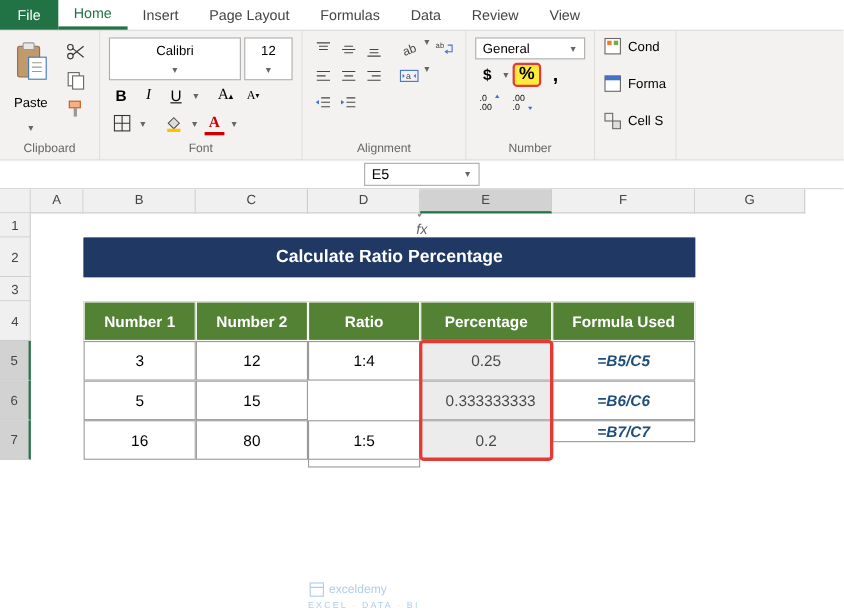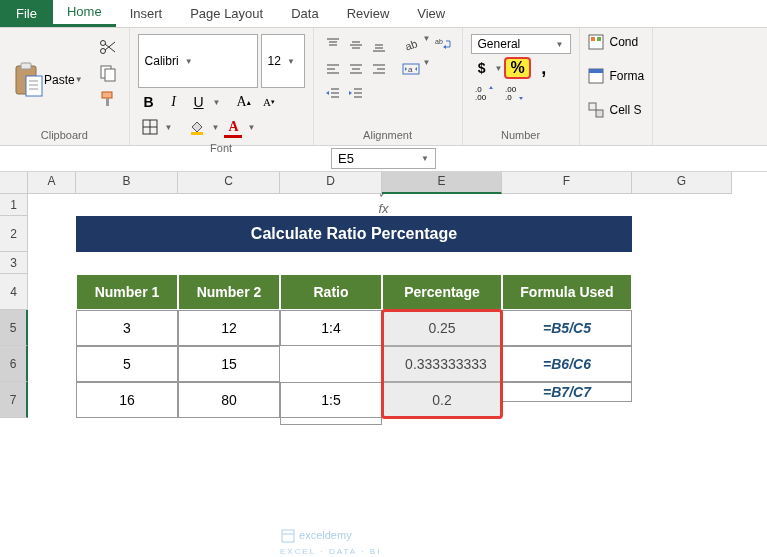--- a/index.html
+++ b/index.html
@@ -12,29 +12,29 @@
 .tab.active { border-bottom: 3px solid #217346; color: #217346; font-weight: 400; }
 
 
 .ribbon { display: flex; height: 118px; border-bottom: 1px solid #d4d4d4; background: #f3f2f1; }
 .ribbon-group { border-right: 1px solid #e1dfdd; padding: 4px 6px 2px; display: flex; flex-direction: column; justify-content: space-between; }
 .group-label { text-align: center; font-size: 11px; color: #666; padding: 2px 0; }
 .group-content { flex: 1; display: flex; }
 
 
 .clipboard-group .group-content { gap: 4px; }
-.paste-btn { display: flex; flex-direction: row; align-items: center; justify-content: center; gap: 0px; padding: 2px 6px; }
+.paste-btn { display: flex; flex-direction: column; align-items: center; justify-content: center; gap: 12px; padding: 2px 6px; }
 .paste-icon { width: 32px; height: 36px; }
 .clip-mini { display: flex; flex-direction: column; gap: 4px; padding: 4px 2px; }
 .mini-icon { width: 18px; height: 18px; }
 
 
 .font-group .group-content { flex-direction: column; gap: 3px; padding: 2px; }
 .font-row { display: flex; gap: 3px; align-items: center; }
-.font-select { border: 1px solid #ababab; background: #fff; padding: 19px 6px; font-size: 12px; display: flex; align-items: center; justify-content: flex-start; gap: 6px; }
+.font-select { border: 1px solid #ababab; background: #fff; padding: 4px 6px; font-size: 12px; display: flex; align-items: center; justify-content: flex-start; gap: 6px; flex-direction: column; }
 .font-select.name { width: 120px; }
 .font-select.size { width: 44px; }
 .btn { padding: 2px 4px; font-size: 14px; display: inline-flex; align-items: center; justify-content: center; min-width: 22px; height: 22px; cursor: pointer; }
 .caret { font-size: 8px; color: #666; }
 .border-icon { width: 16px; height: 16px; }
 
 
 .align-group .group-content { flex-direction: column; gap: 2px; padding: 2px; }
 .align-row { display: flex; gap: 1px; }
 .align-btn { width: 22px; height: 22px; display: flex; align-items: center; justify-content: center; }
@@ -83,20 +83,21 @@
 svg { display: block; }
 </style>
 </head>
 <body>
 
 <div class="ribbon-tabs">
   <div class="file-tab">File</div>
   <div class="tab active">Home</div>
   <div class="tab">Insert</div>
   <div class="tab">Page Layout</div>
+  <div class="tab">Formulas</div>
   <div class="tab">Data</div>
   <div class="tab">Review</div>
   <div class="tab">View</div>
 </div>
 
 <div class="ribbon">
 
   <div class="ribbon-group clipboard-group">
     <div class="group-content">
       <div class="paste-btn">

